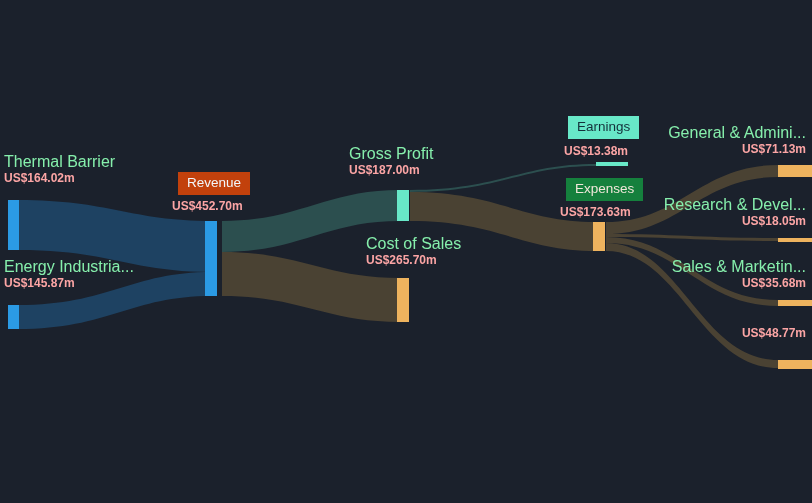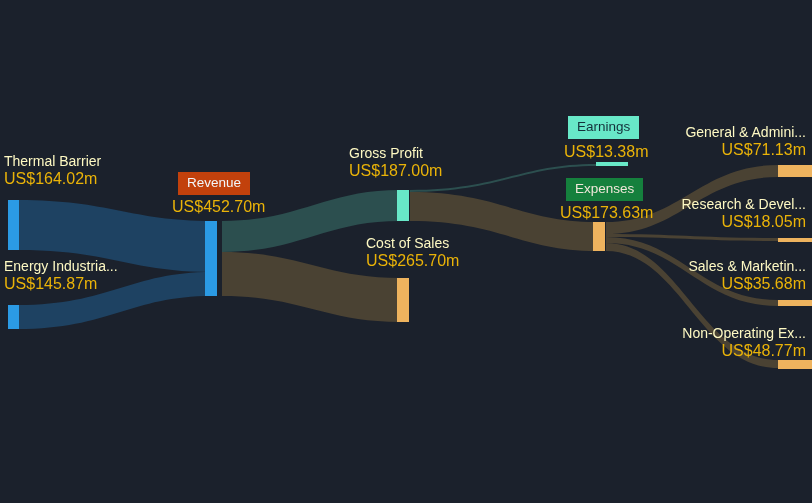--- a/index.html
+++ b/index.html
@@ -26,27 +26,28 @@
   .lbl {
     position: absolute;
     color: #d7dbe0;
     font-size: 13.5px;
     line-height: 17px;
     white-space: nowrap;
     pointer-events: none;
   }
   .lbl .name {
     display: block;
-    color: #fef9c3;
-    font-size: 14px;
+    color: #86efac;
+    font-size: 16px;
   }
   .lbl .val {
     display: block;
-    color: #eab308;
-    font-size: 16px;
+    color: #fca5a5;
+    font-size: 12px;
+    font-weight: bold;
   }
   .lbl.right-align { text-align: right; }
   .badge {
     position: absolute;
     display: inline-block;
     padding: 3px 9px 4px 9px;
     border-radius: 0;
     font-size: 13.5px;
     line-height: 16px;
     white-space: nowrap;
@@ -144,17 +145,16 @@
     <span class="name">Research &amp; Devel...</span>
     <span class="val">US$18.05m</span>
   </div>
 
   <div class="lbl right-align" style="left:606px; top:258px; width:200px;">
     <span class="name">Sales &amp; Marketin...</span>
     <span class="val">US$35.68m</span>
   </div>
 
   <div class="lbl right-align" style="left:606px; top:325px; width:200px;">
-    <span class="name">Non-Operating Ex...</span>
     <span class="val">US$48.77m</span>
   </div>
 
 </div>
 
 </body></html>

